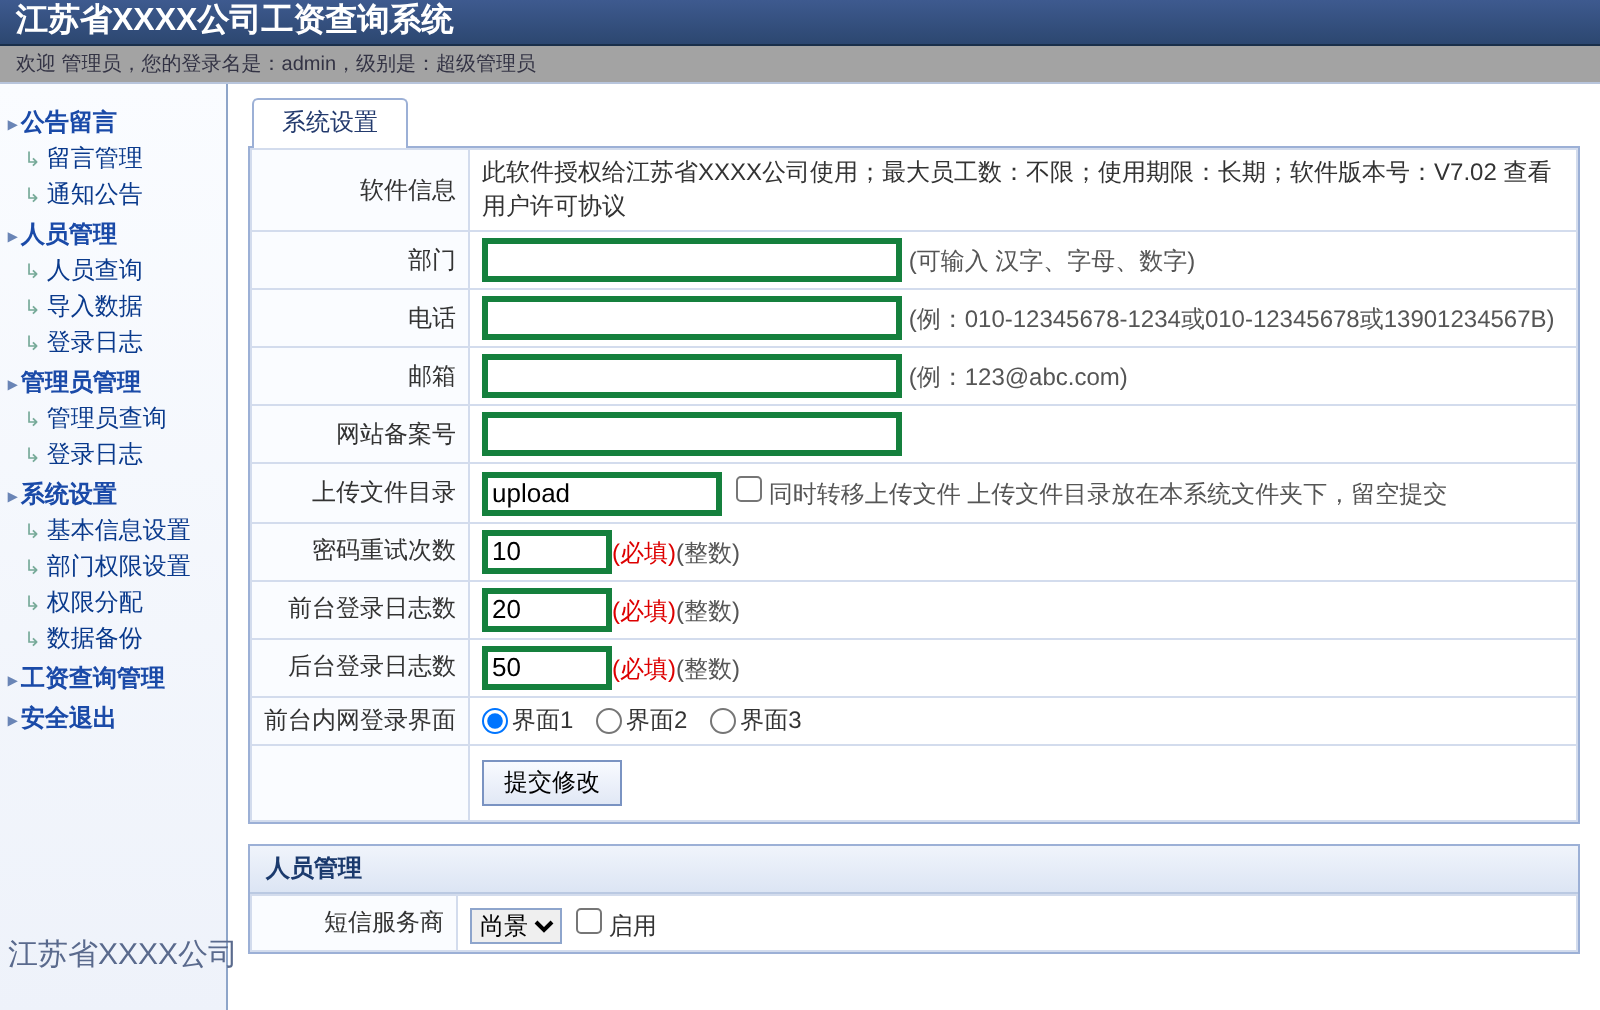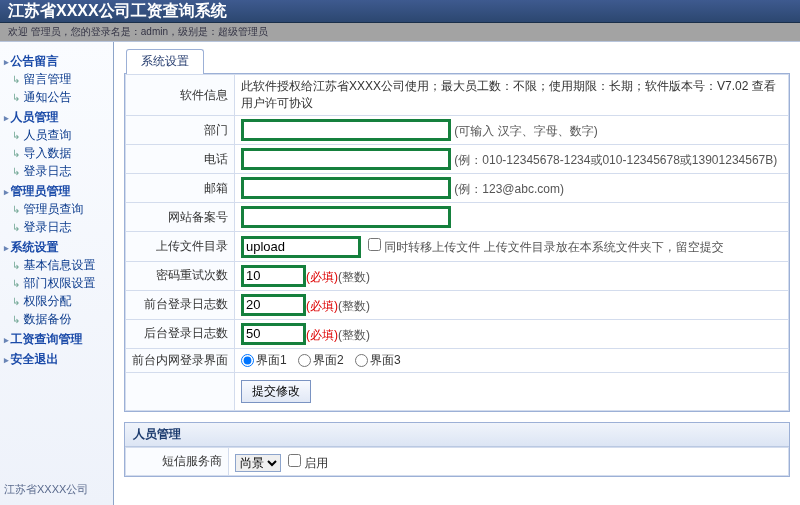--- a/index.html
+++ b/index.html
@@ -24,21 +24,21 @@
 input.w200{width:200px}
 input.w110{width:110px}
 input.w55{width:55px}
 input.w30{width:30px}
 select{border:1px solid #8ea5cc;font-size:12px;height:18px}
 .req{color:#d00}
 .hint{color:#555}
 button.submit{border:1px solid #7a93c2;background:linear-gradient(#f8faff,#e1e8f5);padding:2px 10px;font-size:12px;cursor:pointer;margin:4px 0}
 .radio-group label{margin-right:8px}
 .radio-group input{vertical-align:middle;margin:0 2px 0 0}
-.footer-copy{position:absolute;bottom:8px;left:4px;font-size:11px;color:#5a6a8d}
+.footer-copy{position:absolute;bottom:18px;left:4px;font-size:15px;color:#5a6a8d}
 </style>
 </head>
 <body>
 
 <div class="header">
   <div class="header-title">江苏省XXXX公司工资查询系统</div>
 </div>
 <div class="header-sub">欢迎 管理员，您的登录名是：admin，级别是：超级管理员</div>
 
 <div class="body">

